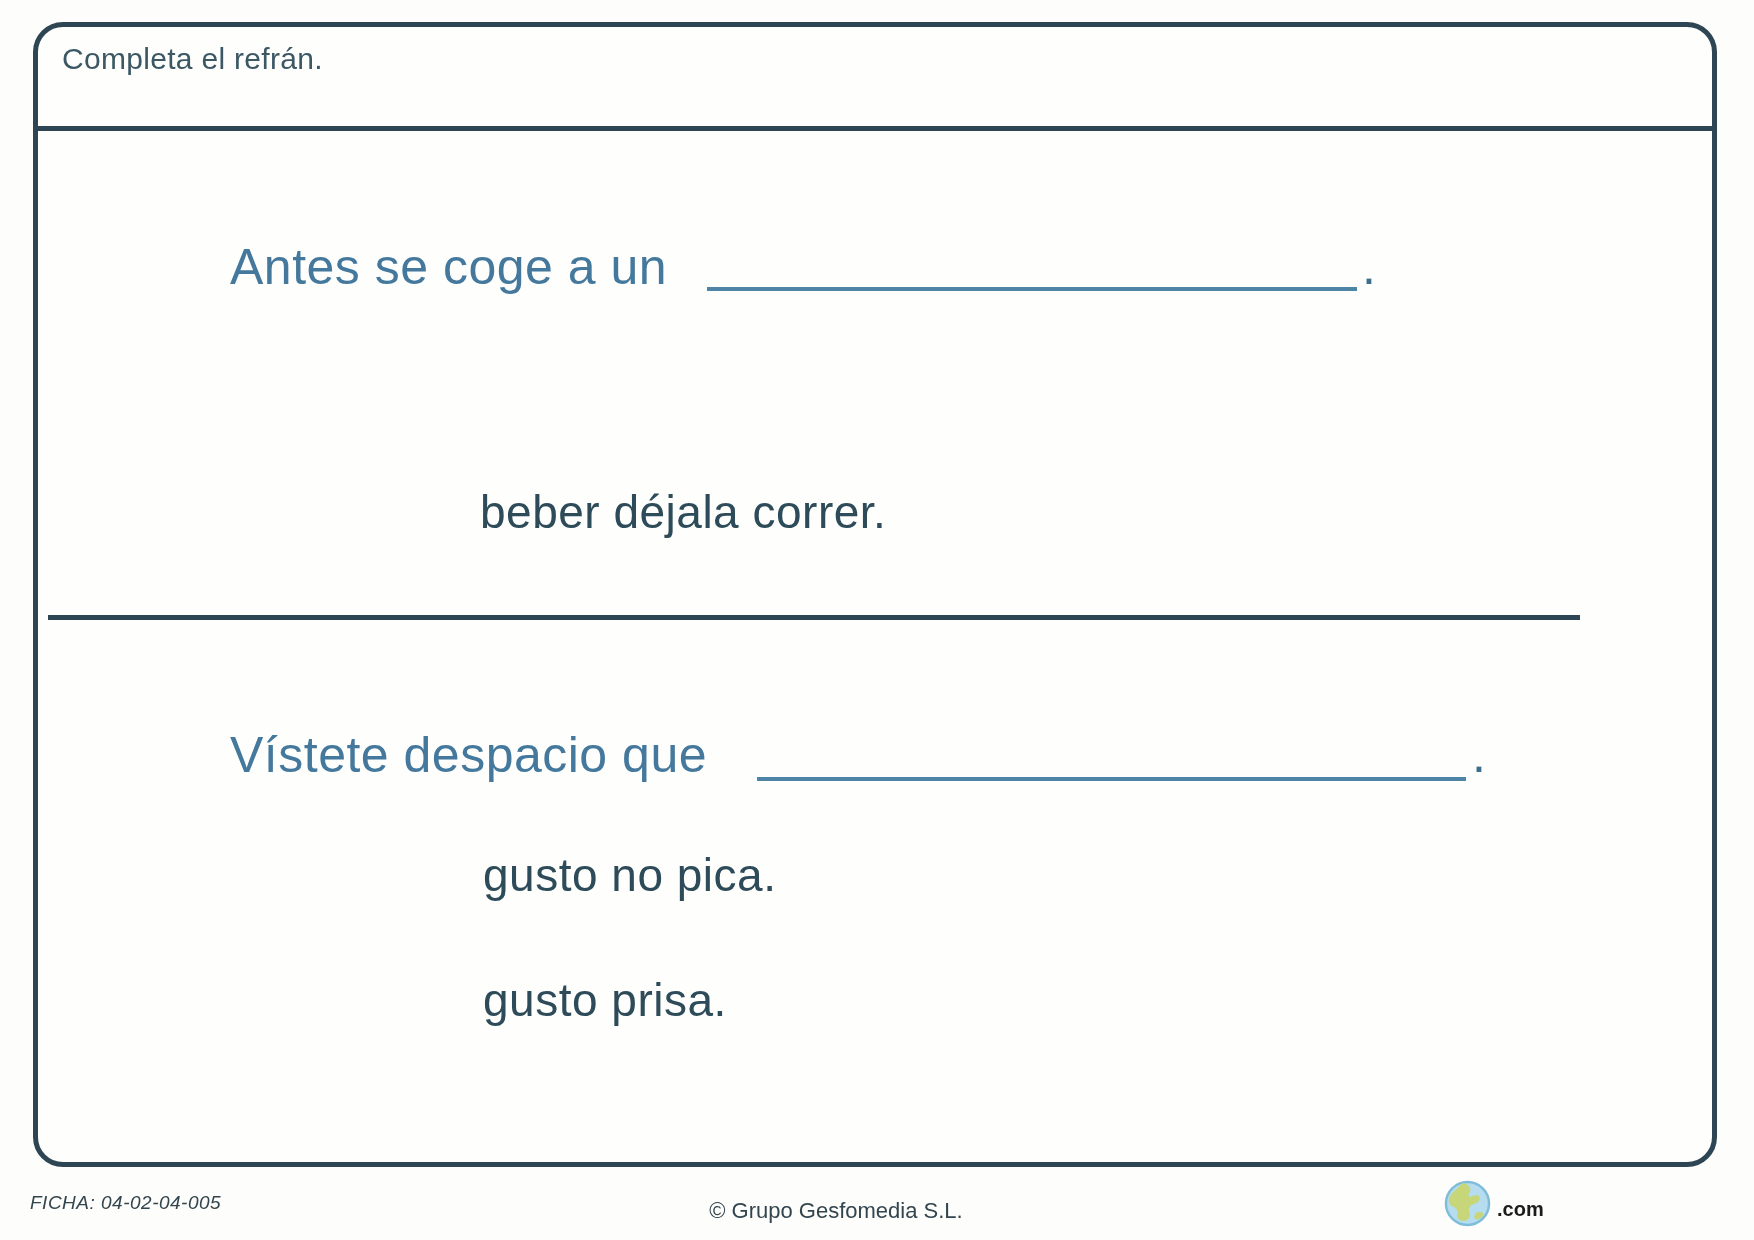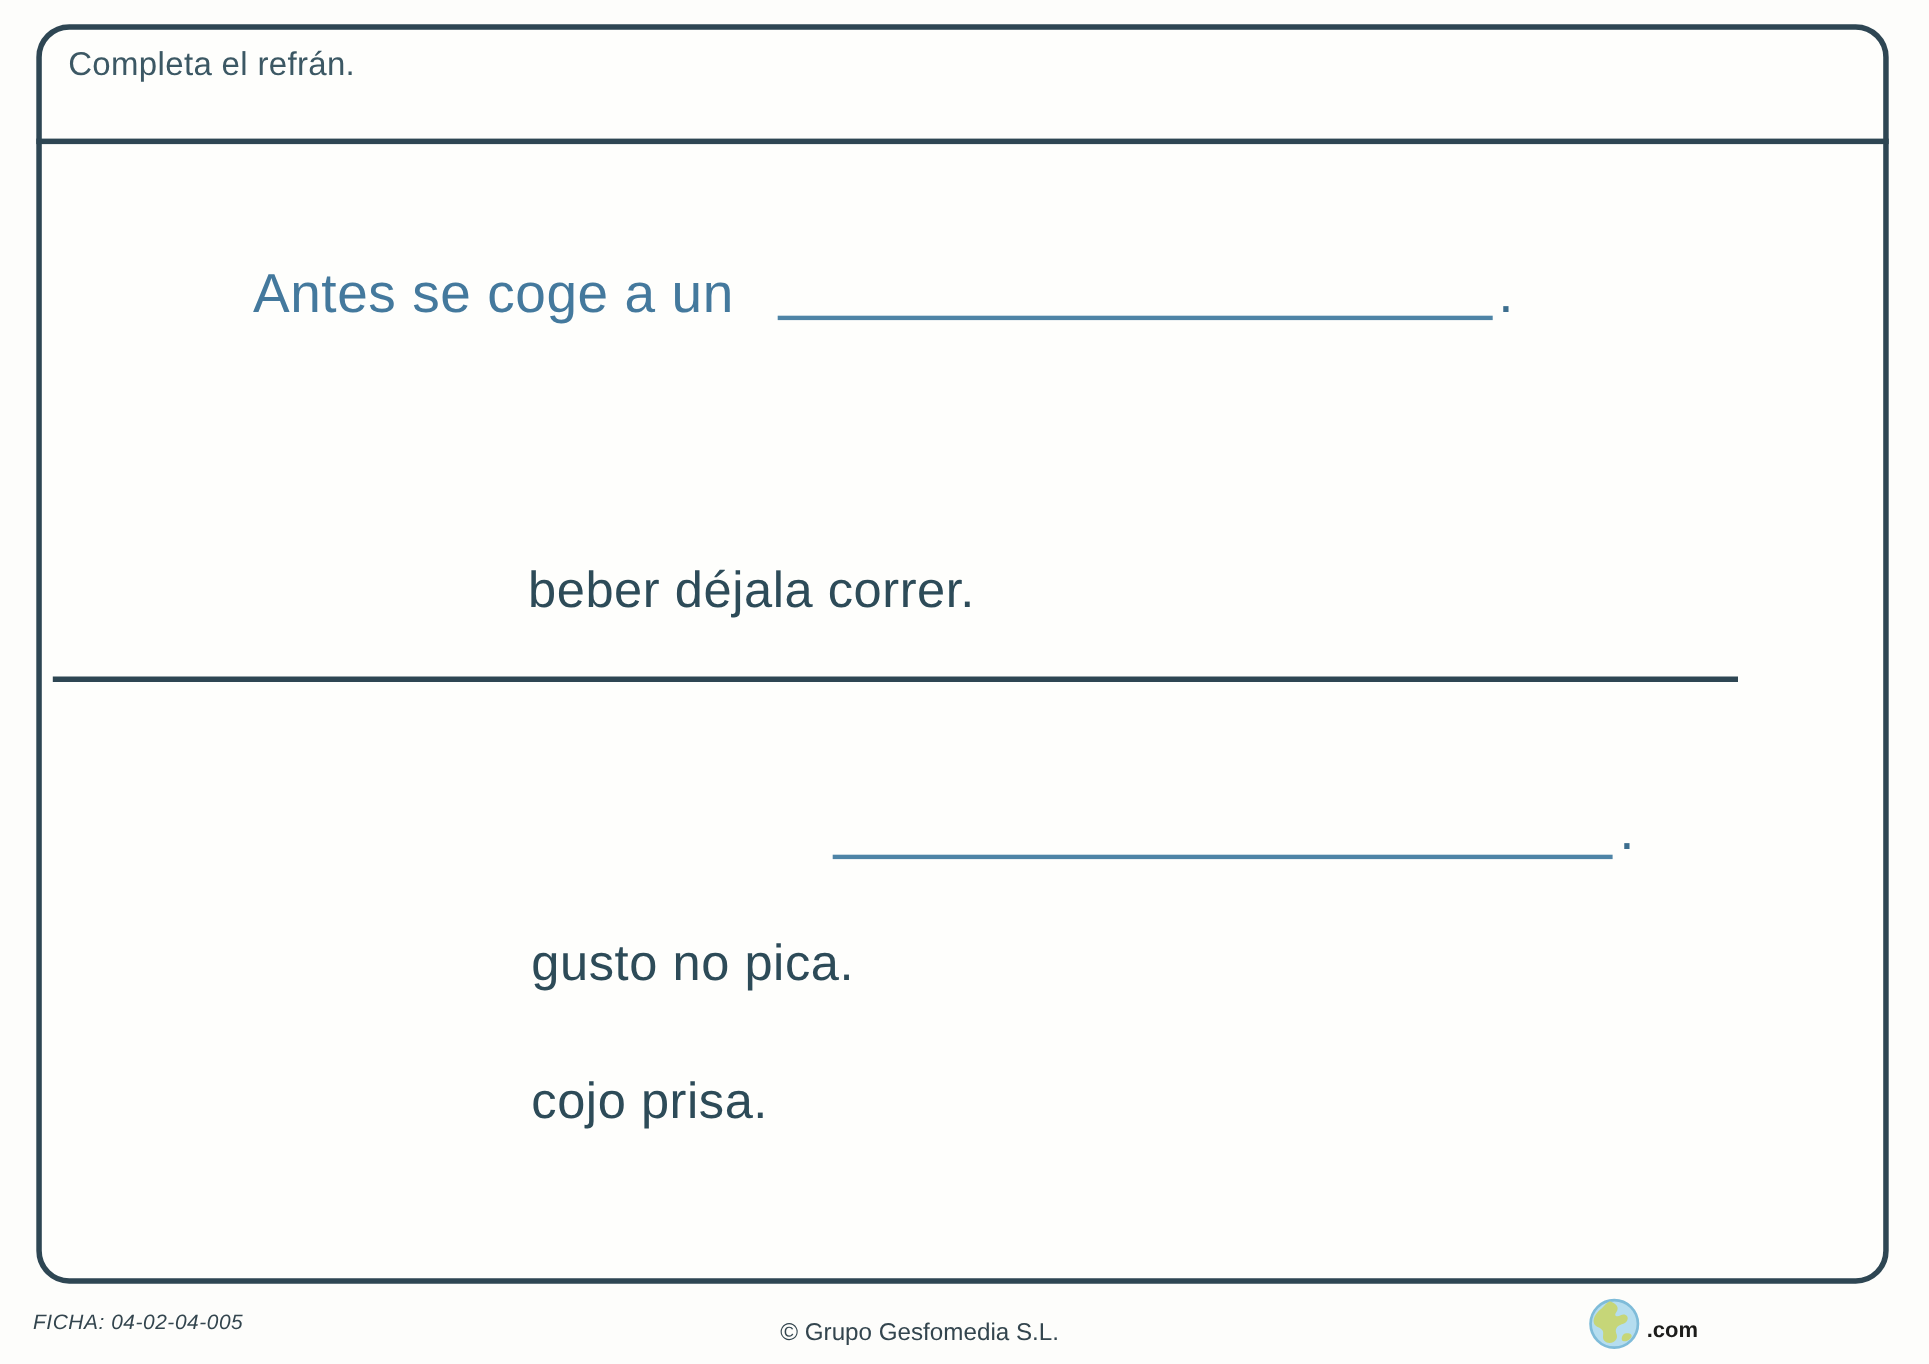--- a/index.html
+++ b/index.html
@@ -70,21 +70,21 @@
   .period2 { left: 1472px; top: 726px; }
   
   .opt {
     position: absolute;
     font-size: 46px;
     color: #2d4b58;
     letter-spacing: 0.5px;
     white-space: nowrap;
   }
   .opt1a { left: 480px; top: 358px; }
-  .opt1b { left: 480px; top: 485px; margin-top: 24px; }
+  .opt1b { left: 480px; top: 485px; }
   .opt2a { left: 483px; top: 848px; }
   .opt2b { left: 483px; top: 973px; }
   
   .divider {
     position: absolute;
     left: 48px;
     top: 615px;
     width: 1532px;
     height: 5px;
     background: #2e4653;
@@ -145,24 +145,25 @@
   <div class="header-text">Completa el refrán.</div>
   <div class="header-line"></div>
 
   <div class="q-text q1-text">Antes se coge a un</div>
   <div class="blank blank1"></div>
   <div class="q-period period1">.</div>
   <div class="opt opt1b">beber déjala correr.</div>
 
   <div class="divider"></div>
 
+  <div class="q-text q2-text">Vístete despacio que</div>
   <div class="blank blank2"></div>
   <div class="q-period period2">.</div>
   <div class="opt opt2a">gusto no pica.</div>
-  <div class="opt opt2b">cojo prisa.</div>
+  <div class="opt opt2b">gusto prisa.</div>
 
   <div class="ficha">FICHA: 04-02-04-005</div>
   <div class="copyright">© Grupo Gesfomedia S.L.</div>
 
   <div class="logo">
     <svg class="globe" viewBox="0 0 48 48" xmlns="http://www.w3.org/2000/svg">
       <circle cx="24" cy="24" r="22" fill="#b5ddef" stroke="#7fbcd9" stroke-width="2.5"></circle>
       <path d="M20 3 C26 5 29 9 26 13 C23 17 27 18 30 16 C34 14 38 17 36 21 C34 25 28 24 26 28 C24 32 28 34 26 38 C24 42 18 43 15 40 C12 37 15 33 13 30 C11 27 6 27 5 23 C4 18 8 13 12 10 C15 7 17 4 20 3 Z" fill="#c6d678"></path>
       <path d="M34 33 C37 32 41 33 40 36 C39 39 35 41 32 40 C30 39 31 34 34 33 Z" fill="#c6d678"></path>
     </svg>

